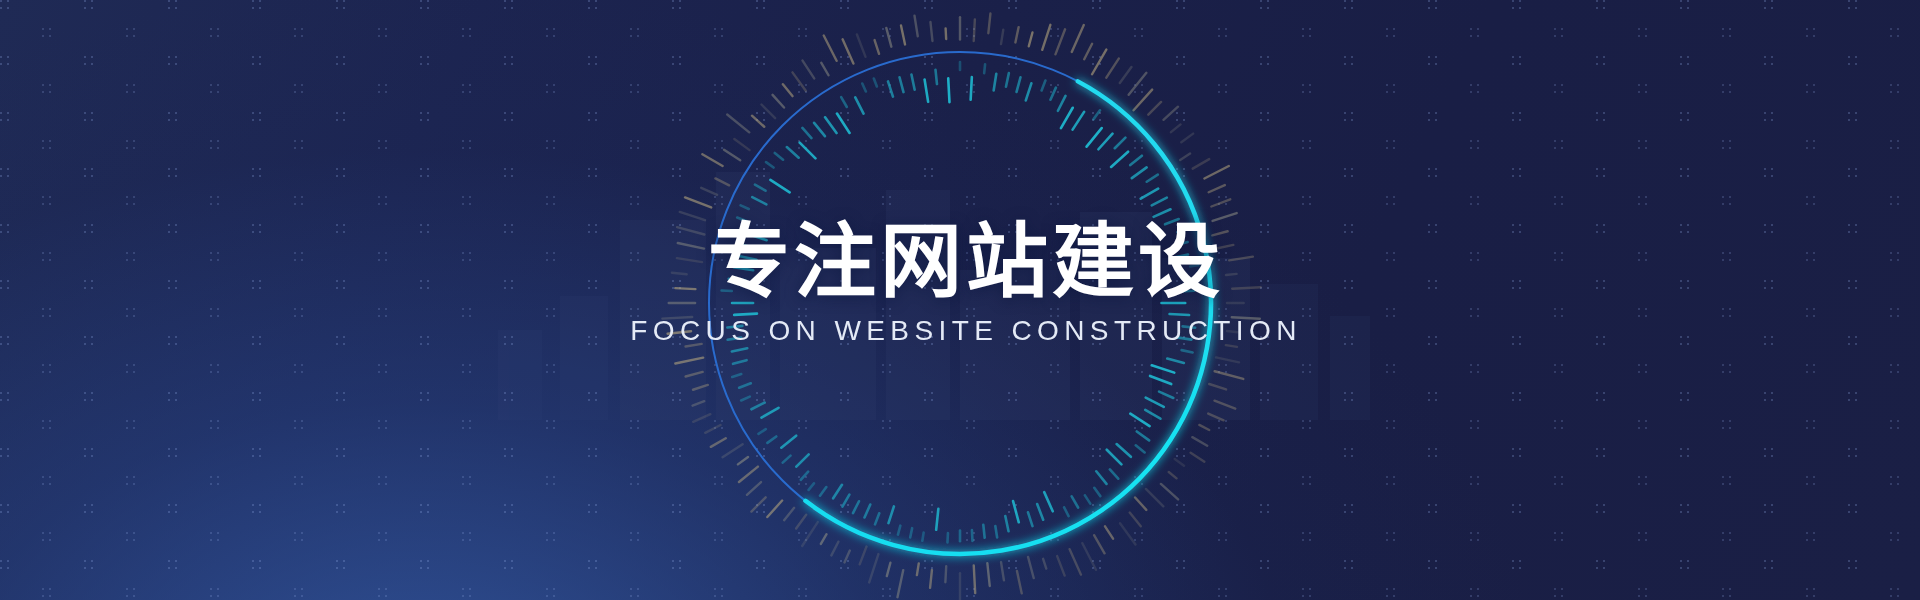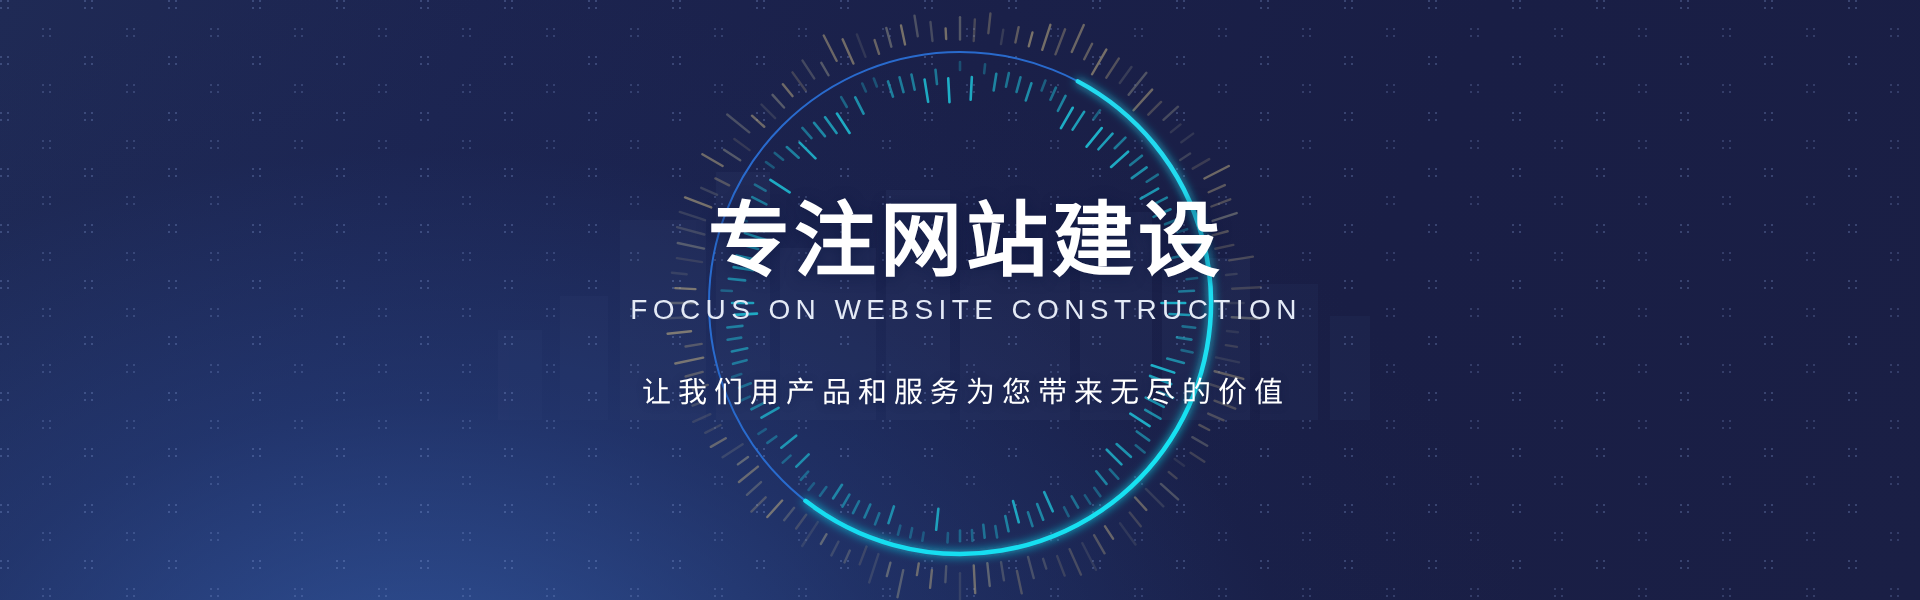--- a/index.html
+++ b/index.html
@@ -413,16 +413,15 @@
 
       <circle id="ring-base" cx="960" cy="303" r="251" fill="none" stroke="#2a6fd4" stroke-width="2" opacity="0.95"></circle>
 
       <path id="ring-accent" fill="none" stroke="url(#arcgrad)" stroke-width="4.5" stroke-linecap="round" filter="url(#glow)" d="M 1077.8373622592585 81.38015419240935 A 251 251 0 1 1 805.4689696932597 500.79069915528726"></path>
     </svg>
   </div>
 
   <div class="content">
     <h1 class="title">专注网站建设</h1>
     <div class="subtitle">FOCUS ON WEBSITE CONSTRUCTION</div>
-    <div class="tagline">让我们用产品和服务为您带来无尽的价值</div>
   </div>
 
 </div>
 
 </body></html>

